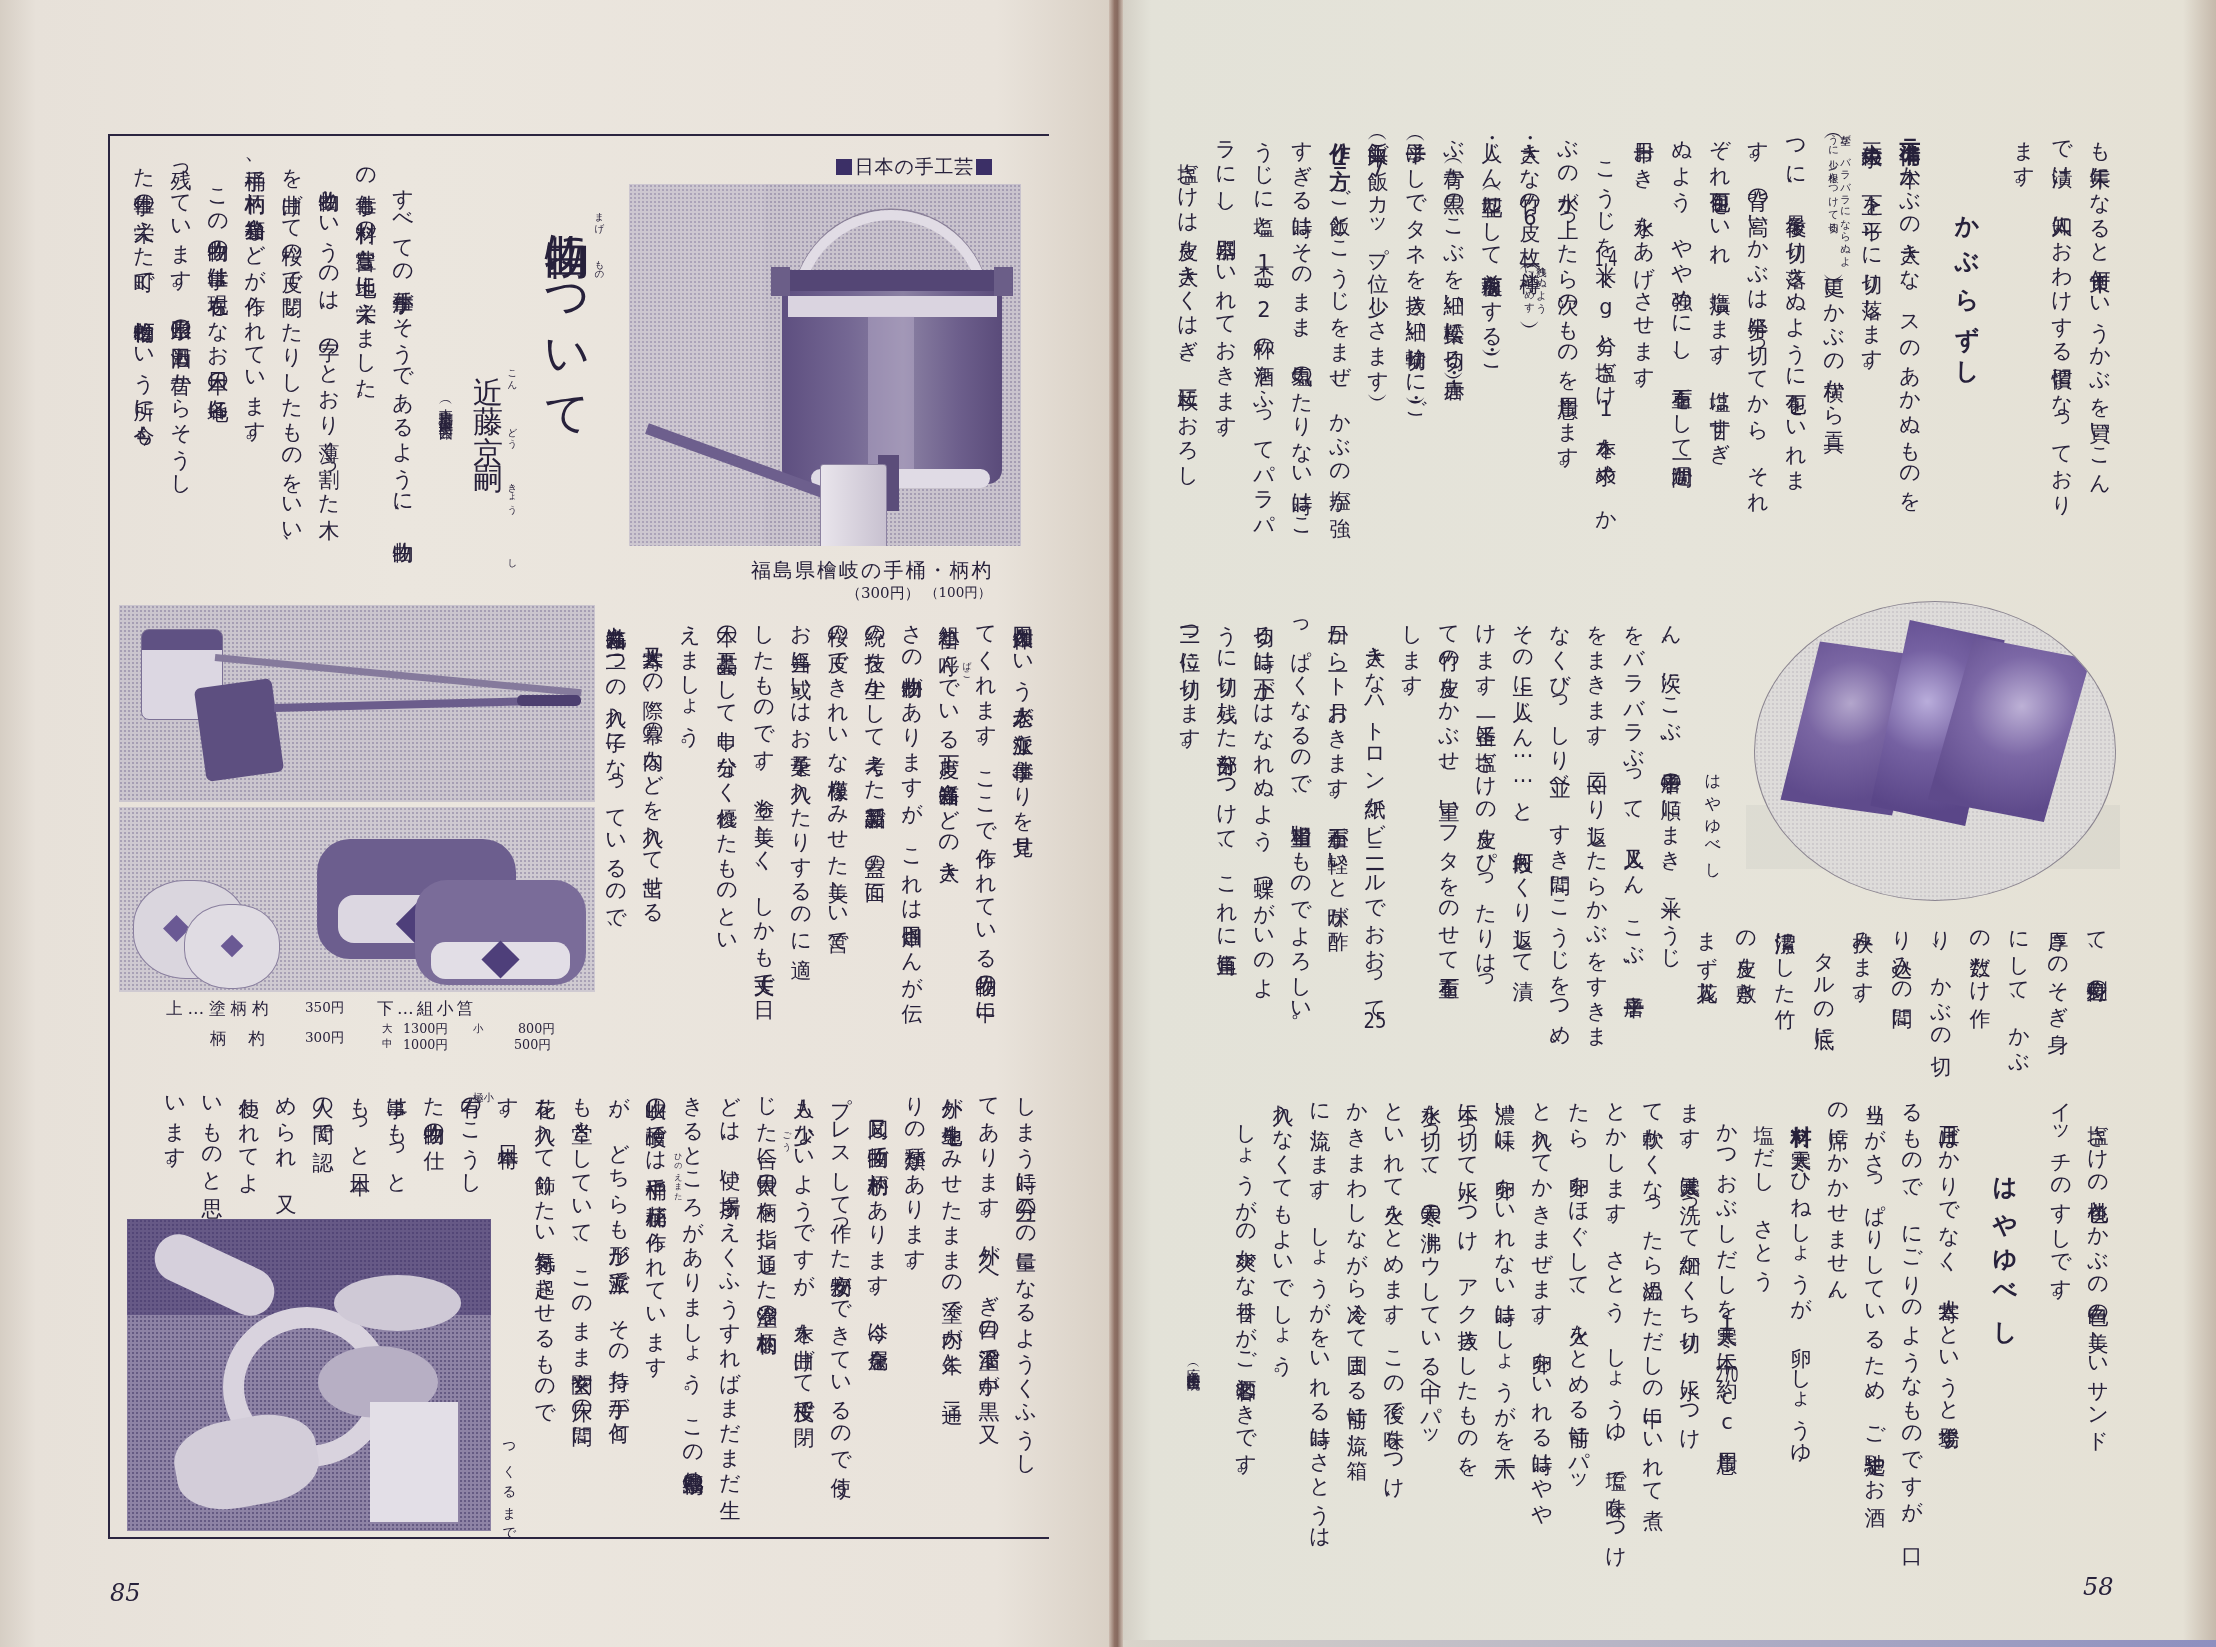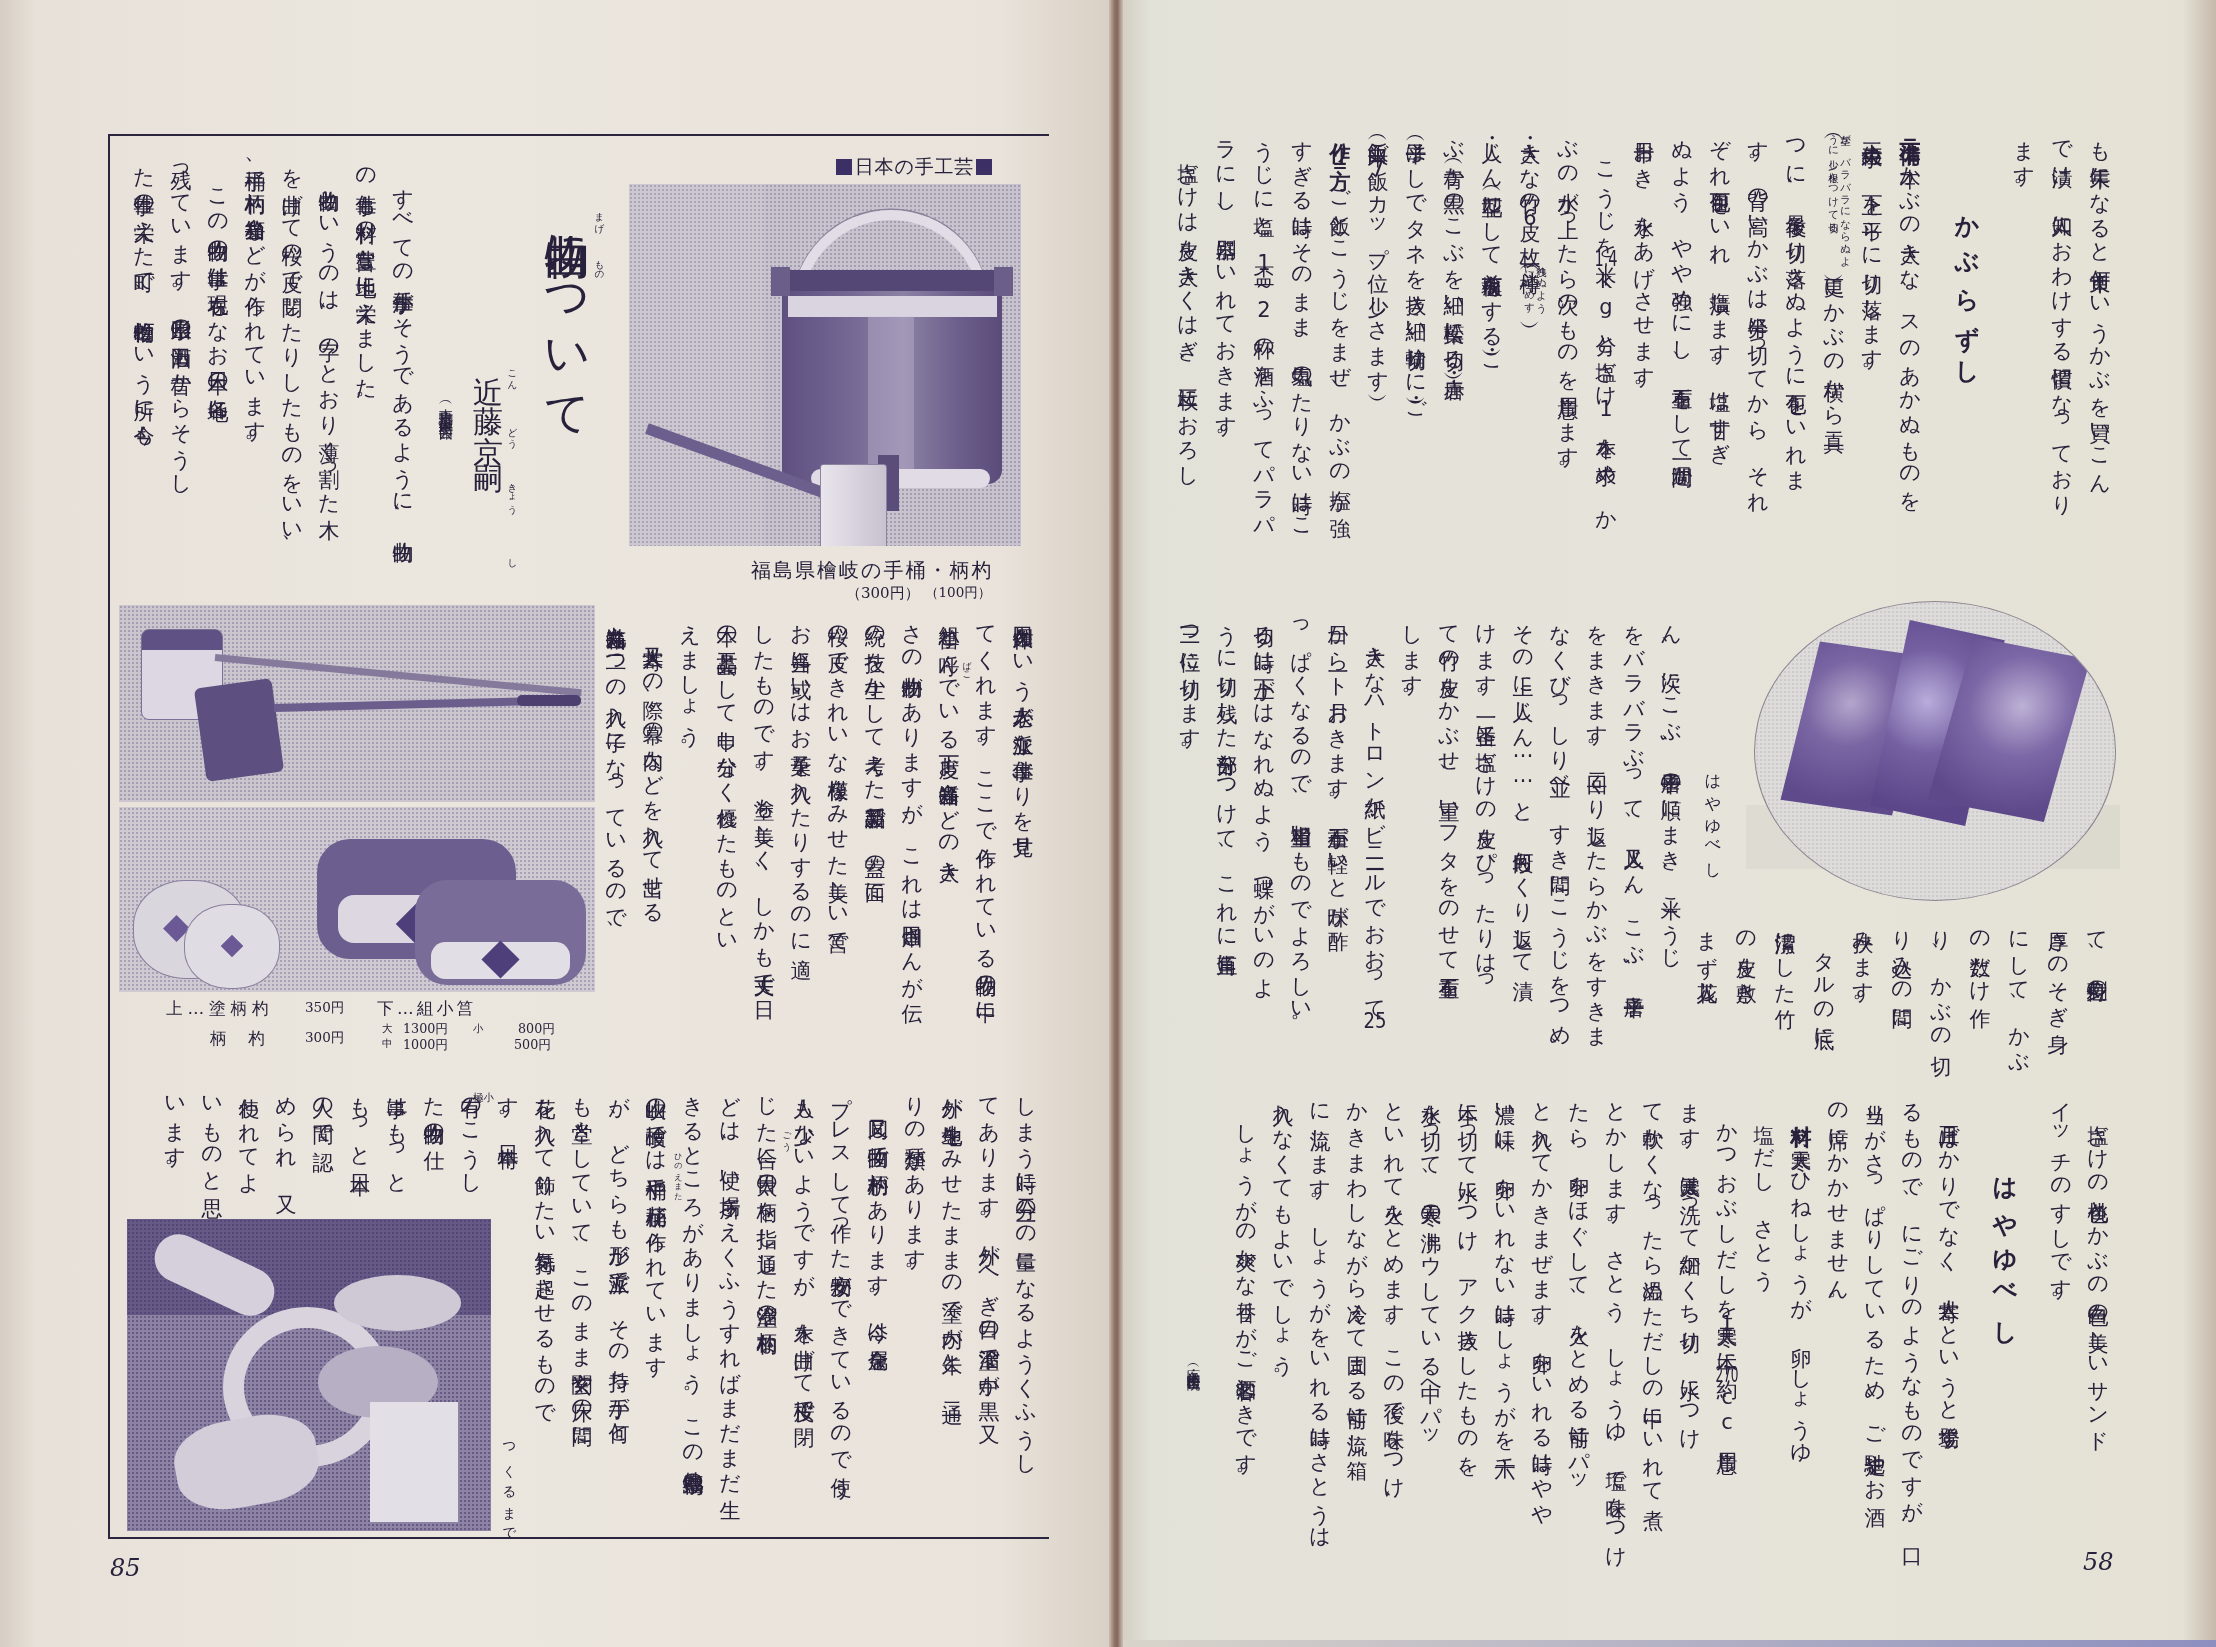--- a/index.html
+++ b/index.html
@@ -36,21 +36,21 @@
   .author{position:absolute;right:1708px;top:353px;writing-mode:vertical-rl;font-family:"DejaVu Serif",serif;font-size:30px;line-height:40px;letter-spacing:29.5px;}
   .affil{position:absolute;right:1761px;top:395px;writing-mode:vertical-rl;text-orientation:upright;font-size:14.3px;line-height:19px;letter-spacing:2px;white-space:nowrap;}
 
   .series{position:absolute;left:834px;top:154px;font-size:19px;letter-spacing:0.8px;white-space:nowrap;}
   .sq{display:inline-block;width:16px;height:16px;background:#3b2f66;vertical-align:-1.6px;margin:0 2.4px;}
   .cap{position:absolute;font-family:"DejaVu Serif",serif;white-space:nowrap;}
   .small{position:absolute;font-family:"DejaVu Serif",serif;white-space:nowrap;}
 
   .photo{position:absolute;overflow:hidden;background-color:#c9c3cd;background-image:radial-gradient(circle,rgba(70,55,110,.28) 1px,transparent 1.4px);background-size:4px 4px;}
   .photo div{position:absolute;}
-  .pageno{position:absolute;font-family:"DejaVu Serif",serif;font-style:italic;font-size:24px;}
+  .pageno{position:absolute;font-family:"DejaVu Serif",serif;font-style:italic;font-size:24px;margin-top:25px;}
   .ghost{position:absolute;left:1746px;top:805px;width:374px;height:64px;background:rgba(90,105,95,.06);}
 </style>
 </head>
 <body>
 
 <div class="paper paper-left"></div>
 <div class="paper paper-right"></div>
 <div class="bottom-strip"></div>
 <div class="spine"></div>
 

